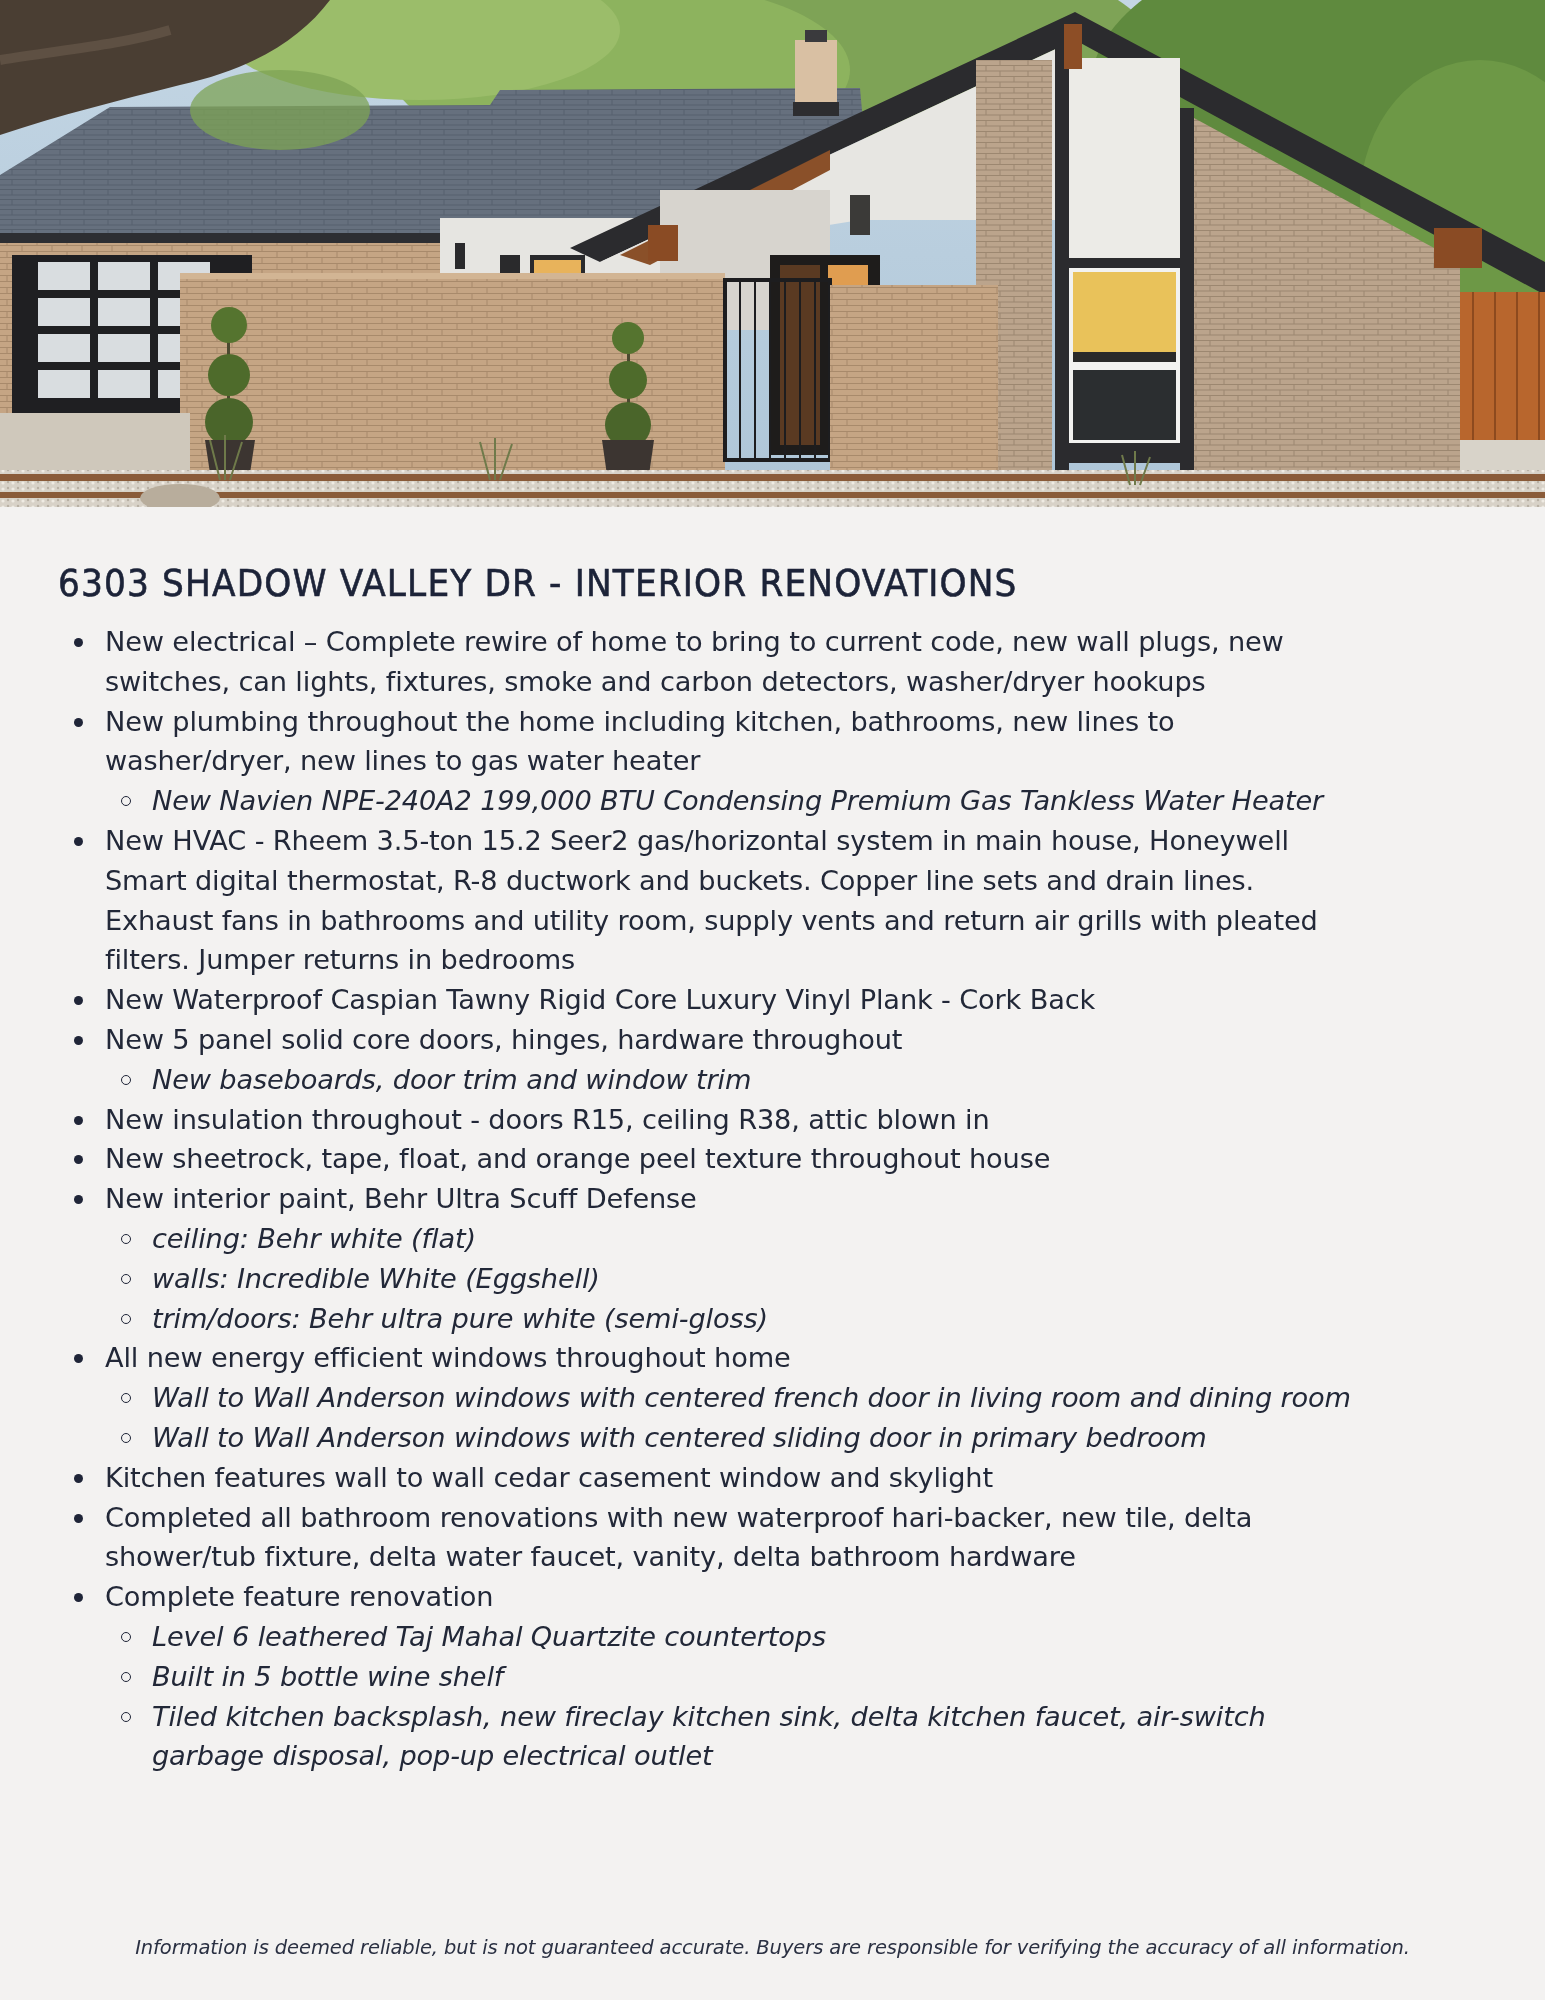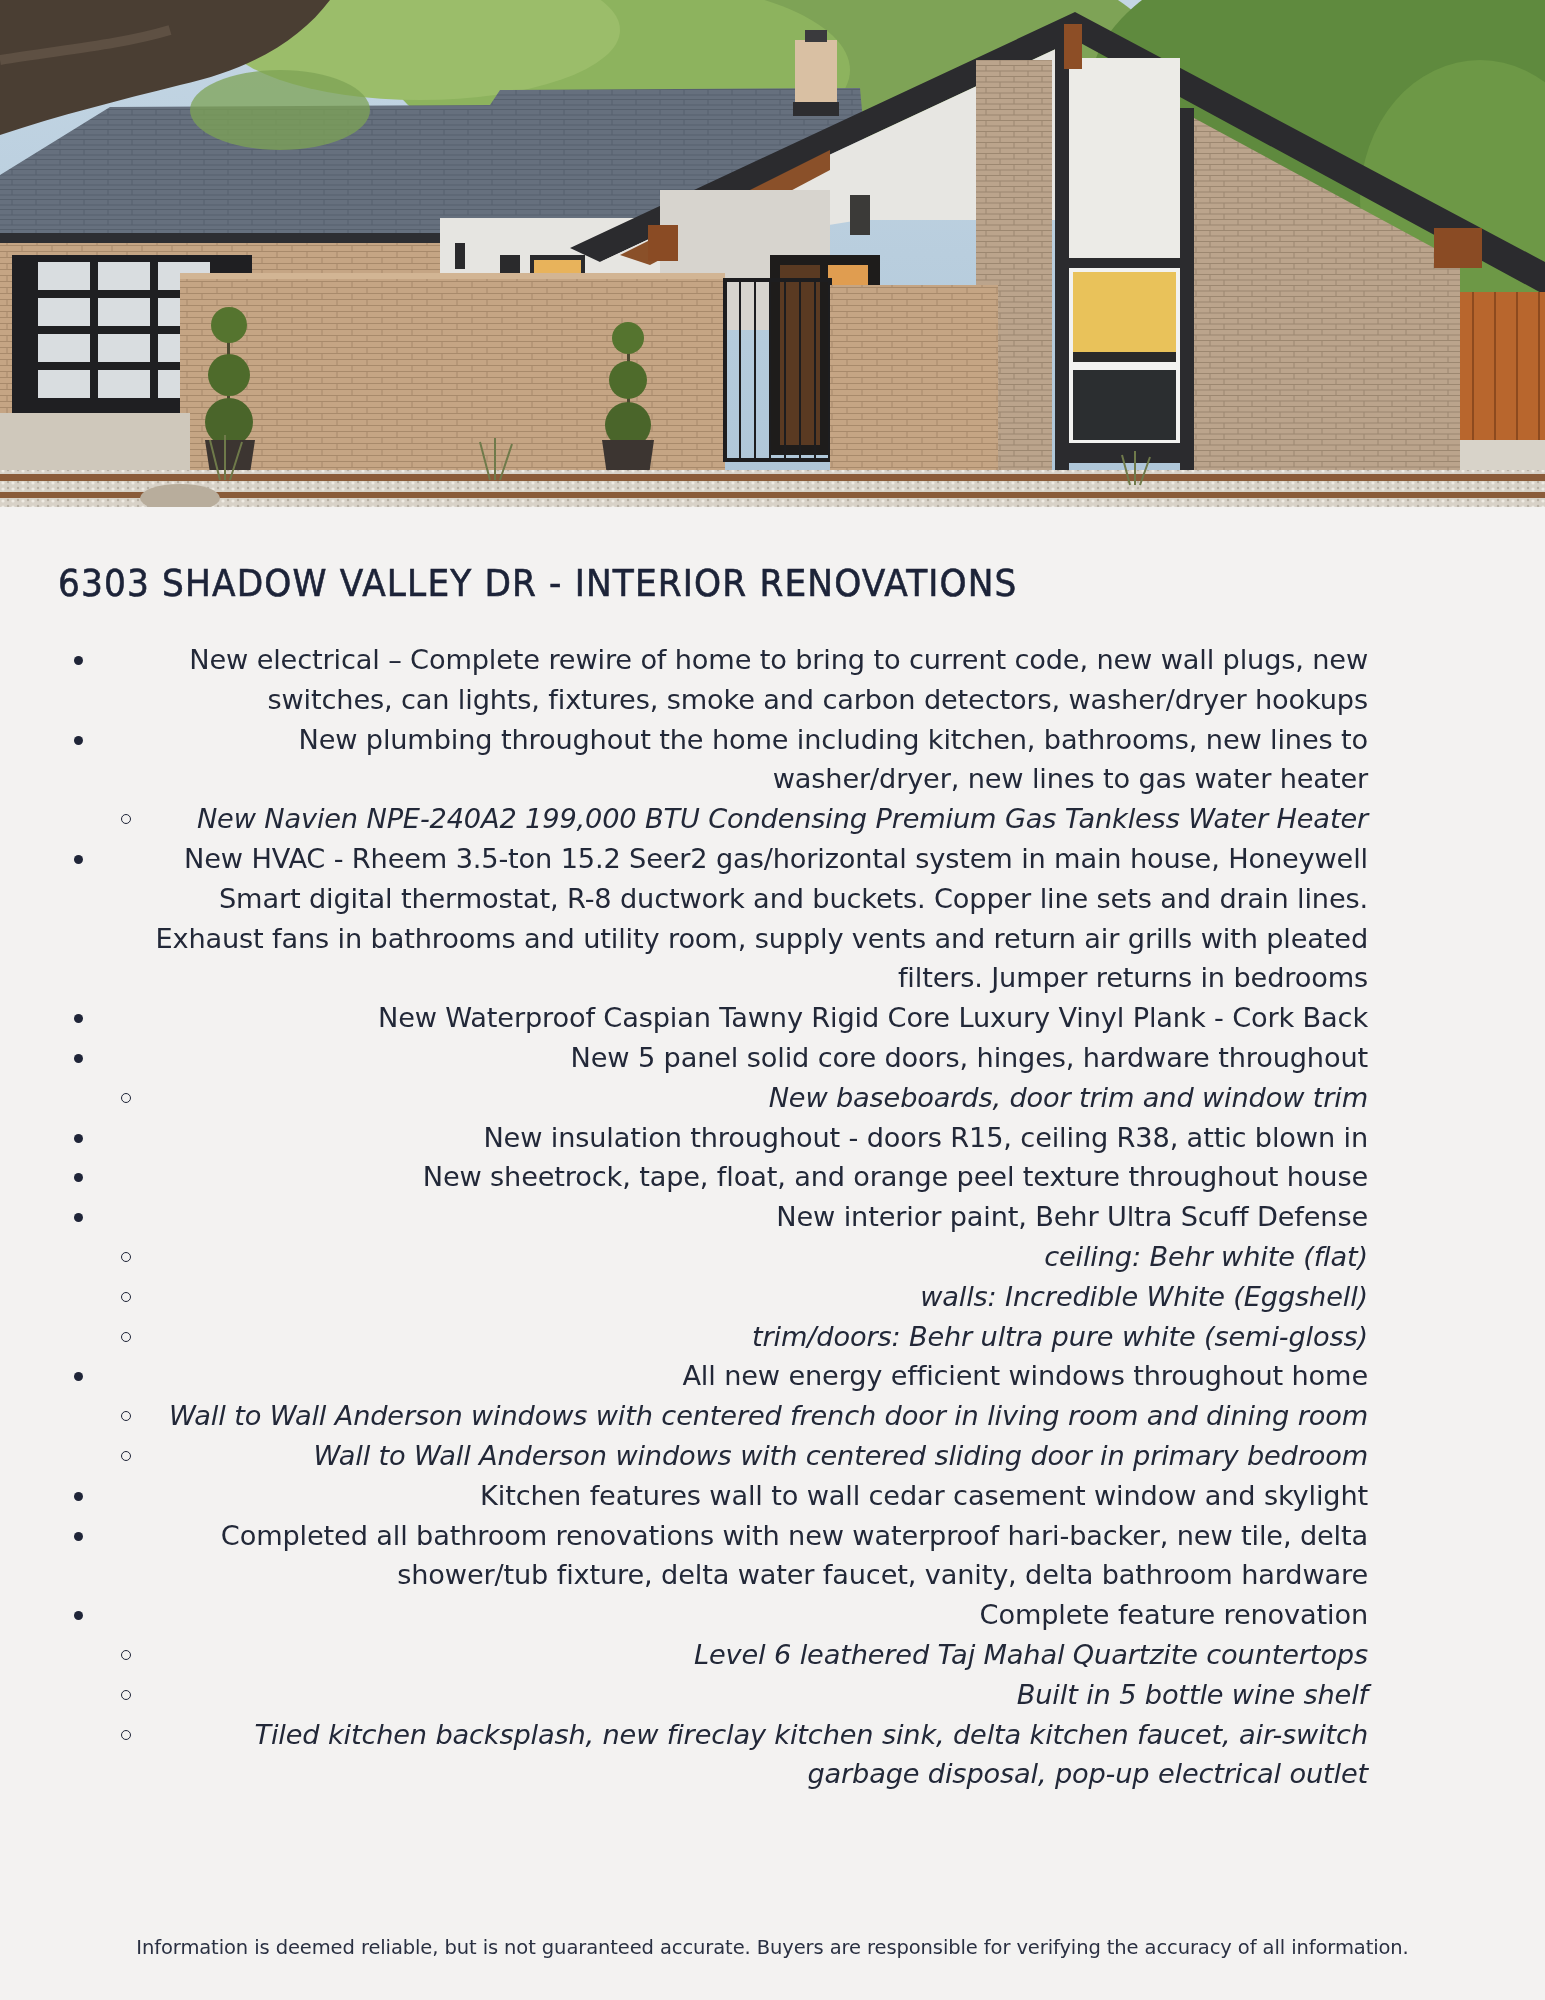--- a/index.html
+++ b/index.html
@@ -25,24 +25,23 @@
       letter-spacing: 1.2px;
       font-weight: 400;
       color: #1c2338;
       -webkit-text-stroke: 0.6px #1c2338;
       white-space: nowrap;
       transform: scaleX(0.93);
       transform-origin: left top;
     }
 
     .list {
-      position: absolute; left: 0; top: 640px;
+      position: absolute; left: 0; top: 622px;
       width: 1408px;
       list-style: none;
-      text-align: right;
     }
     .item {
       position: relative;
       padding-left: 105px;
       padding-right: 40px;
       font-size: 27.2px;
       line-height: 39.8px;
       color: #222838;
       letter-spacing: -0.15px;
     }
@@ -57,20 +56,21 @@
       width: 10px; height: 10px;
       background: transparent;
       border: 1.8px solid #1f2538;
     }
     .item .text { display: block; }
 
     .footer {
       position: absolute; left: 0; top: 1936px;
       width: 1545px;
       text-align: center;
+      font-style: italic;
       font-size: 19.5px;
       color: #2a3042;
       letter-spacing: -0.1px;
     }
   </style>
 </head>
 <body>
 
 <div class="hero" title="Front exterior photo of brick mid-century home with gabled roof, brick privacy wall, topiary planters and large oak tree">
   <svg viewBox="0 0 1545 507" xmlns="http://www.w3.org/2000/svg">

